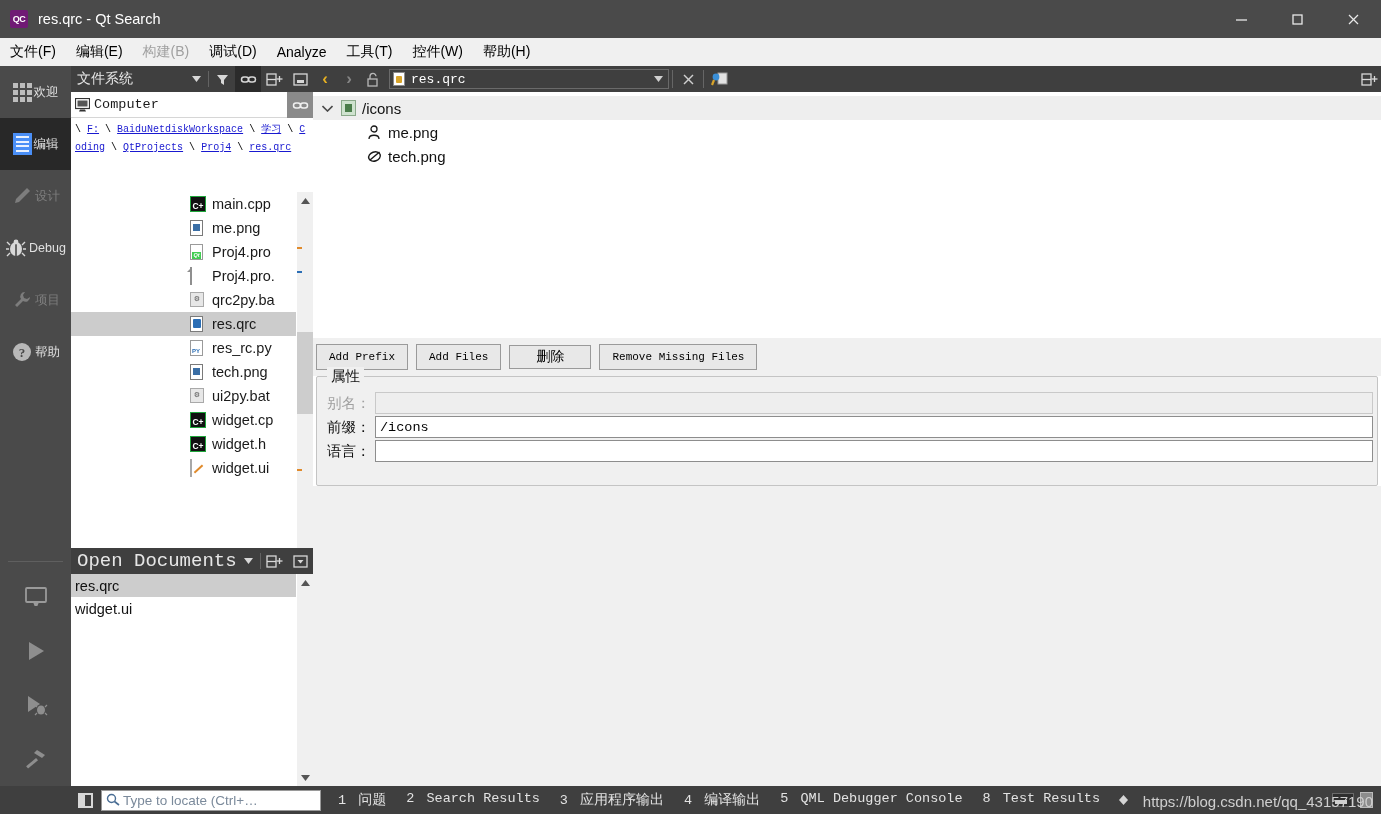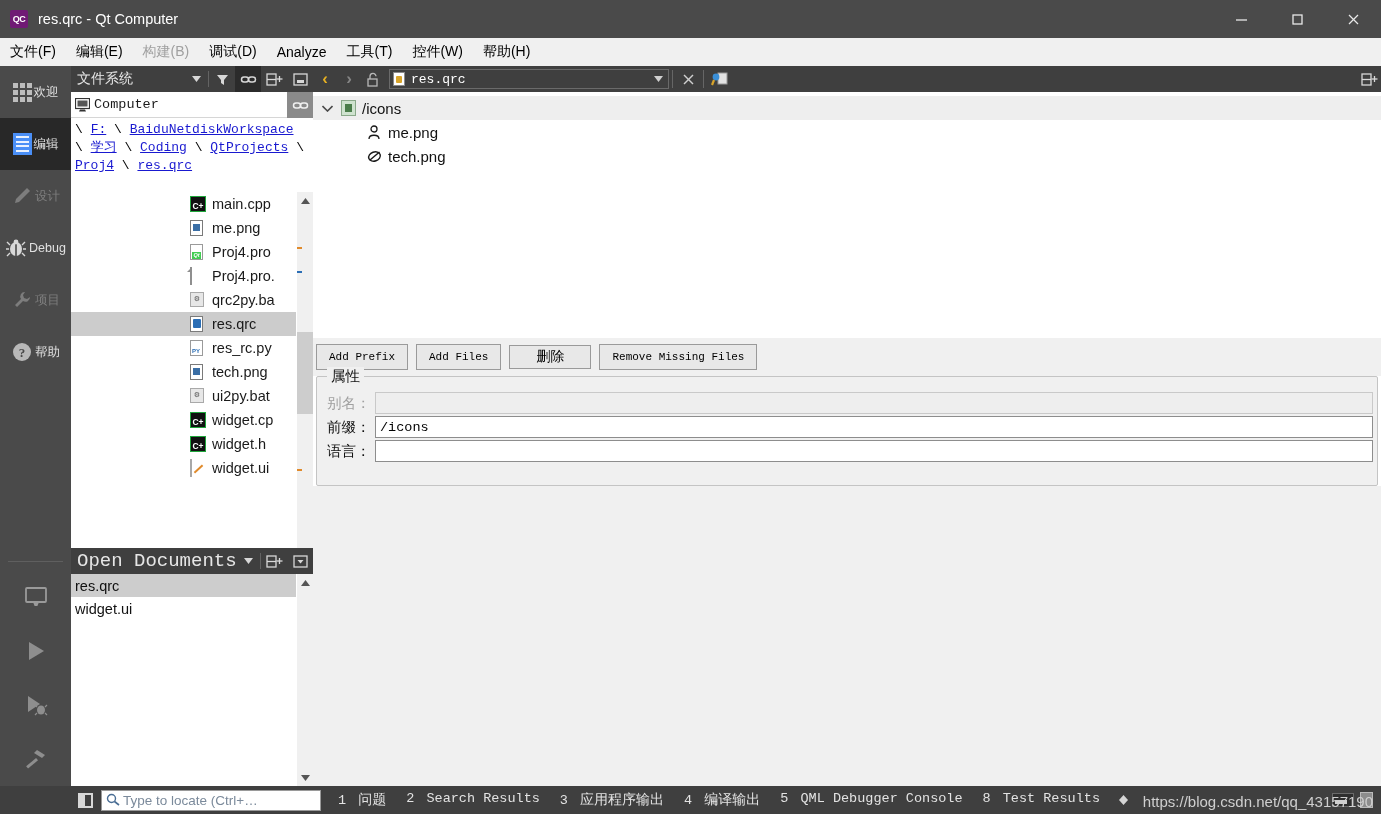--- a/index.html
+++ b/index.html
@@ -134,21 +134,21 @@
   .rr-btn {
     position: absolute; right: 0; top: 0; width: 26px; height: 26px;
     background: #8a8a8a;
     display: flex; align-items: center; justify-content: center;
   }
 
   
   .crumbs {
     padding: 3px 4px 2px 4px;
     font-family: "Liberation Mono", monospace;
-    font-size: 13px; line-height: 18px;
+    font-size: 10px; line-height: 18px;
     color: #000000;
     word-break: break-all;
   }
   .crumbs a {
     color: #1919d0; text-decoration: underline; cursor: pointer;
   }
   .crumbs .sl { color: #000; }
 
   
   .filelist-wrap {
@@ -440,21 +440,21 @@
   }
   svg { display: block; }
 </style>
 </head>
 <body>
 
 <div id="app">
 
   <div class="titlebar">
     <div class="qc-logo">QC</div>
-    <div class="title-text">res.qrc - Qt Computer</div>
+    <div class="title-text">res.qrc - Qt Search</div>
     <div class="win-btns">
       <div class="win-btn">
         <svg width="13" height="13" viewBox="0 0 13 13">
             <line x1="1" y1="7" x2="12" y2="7" stroke="#e8e8e8" stroke-width="1.3"></line>
           </svg>
       </div>
       <div class="win-btn">
         <svg width="13" height="13" viewBox="0 0 13 13">
             <rect x="2" y="2" width="9" height="9" fill="none" stroke="#e8e8e8" stroke-width="1.3"></rect>
           </svg>

